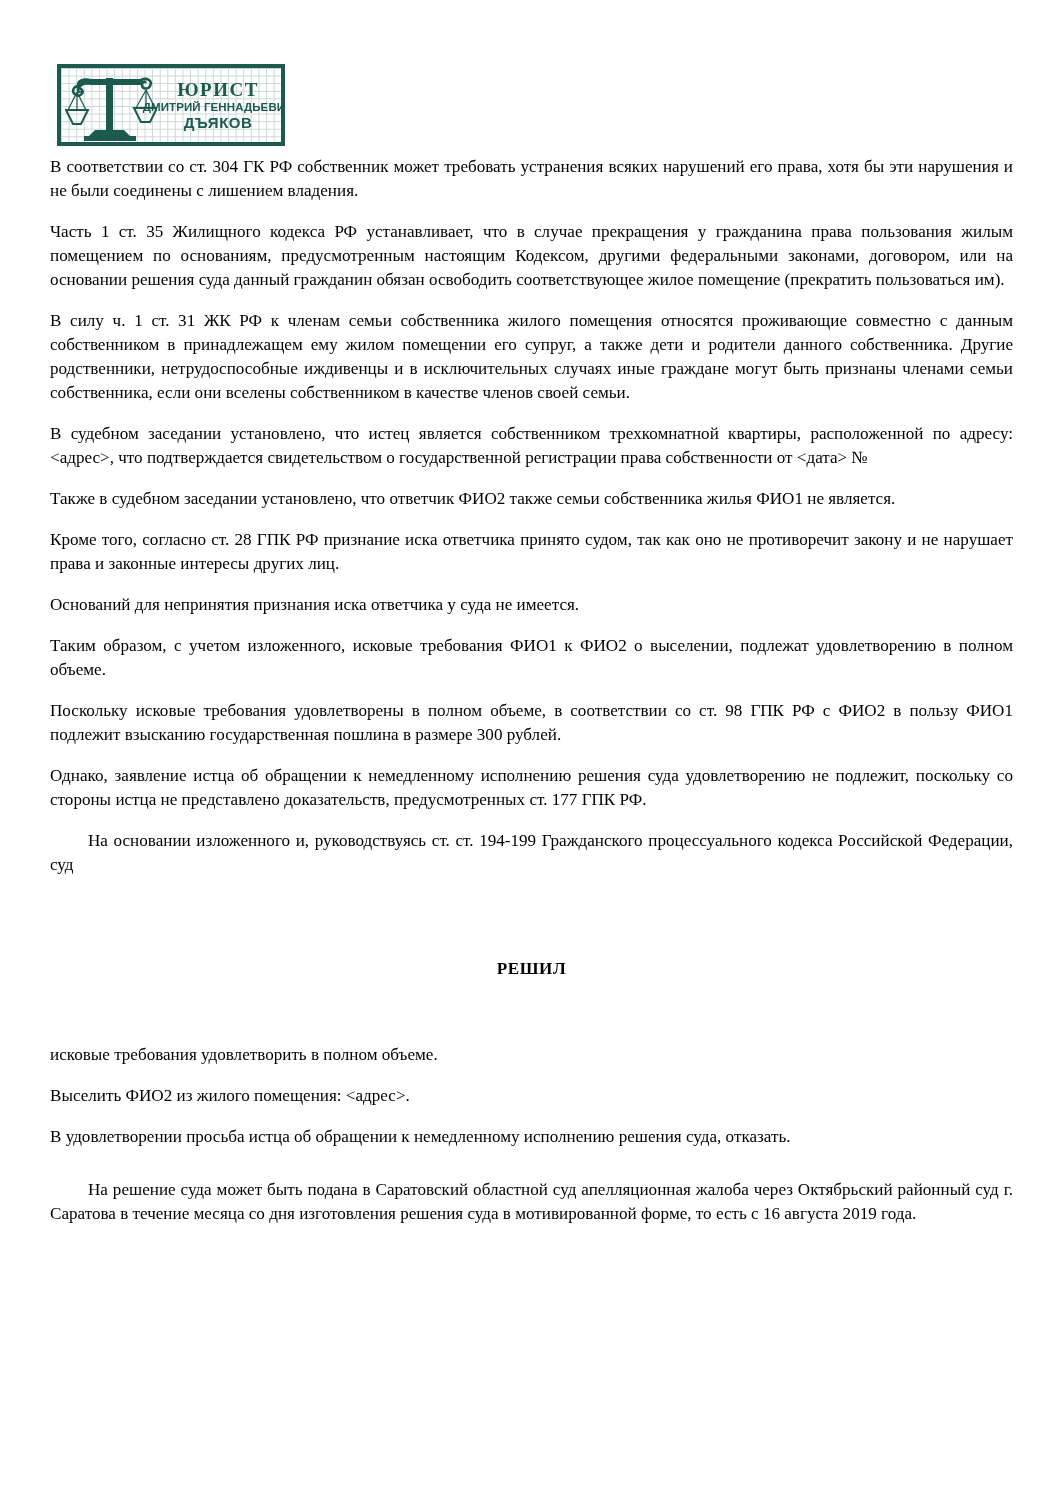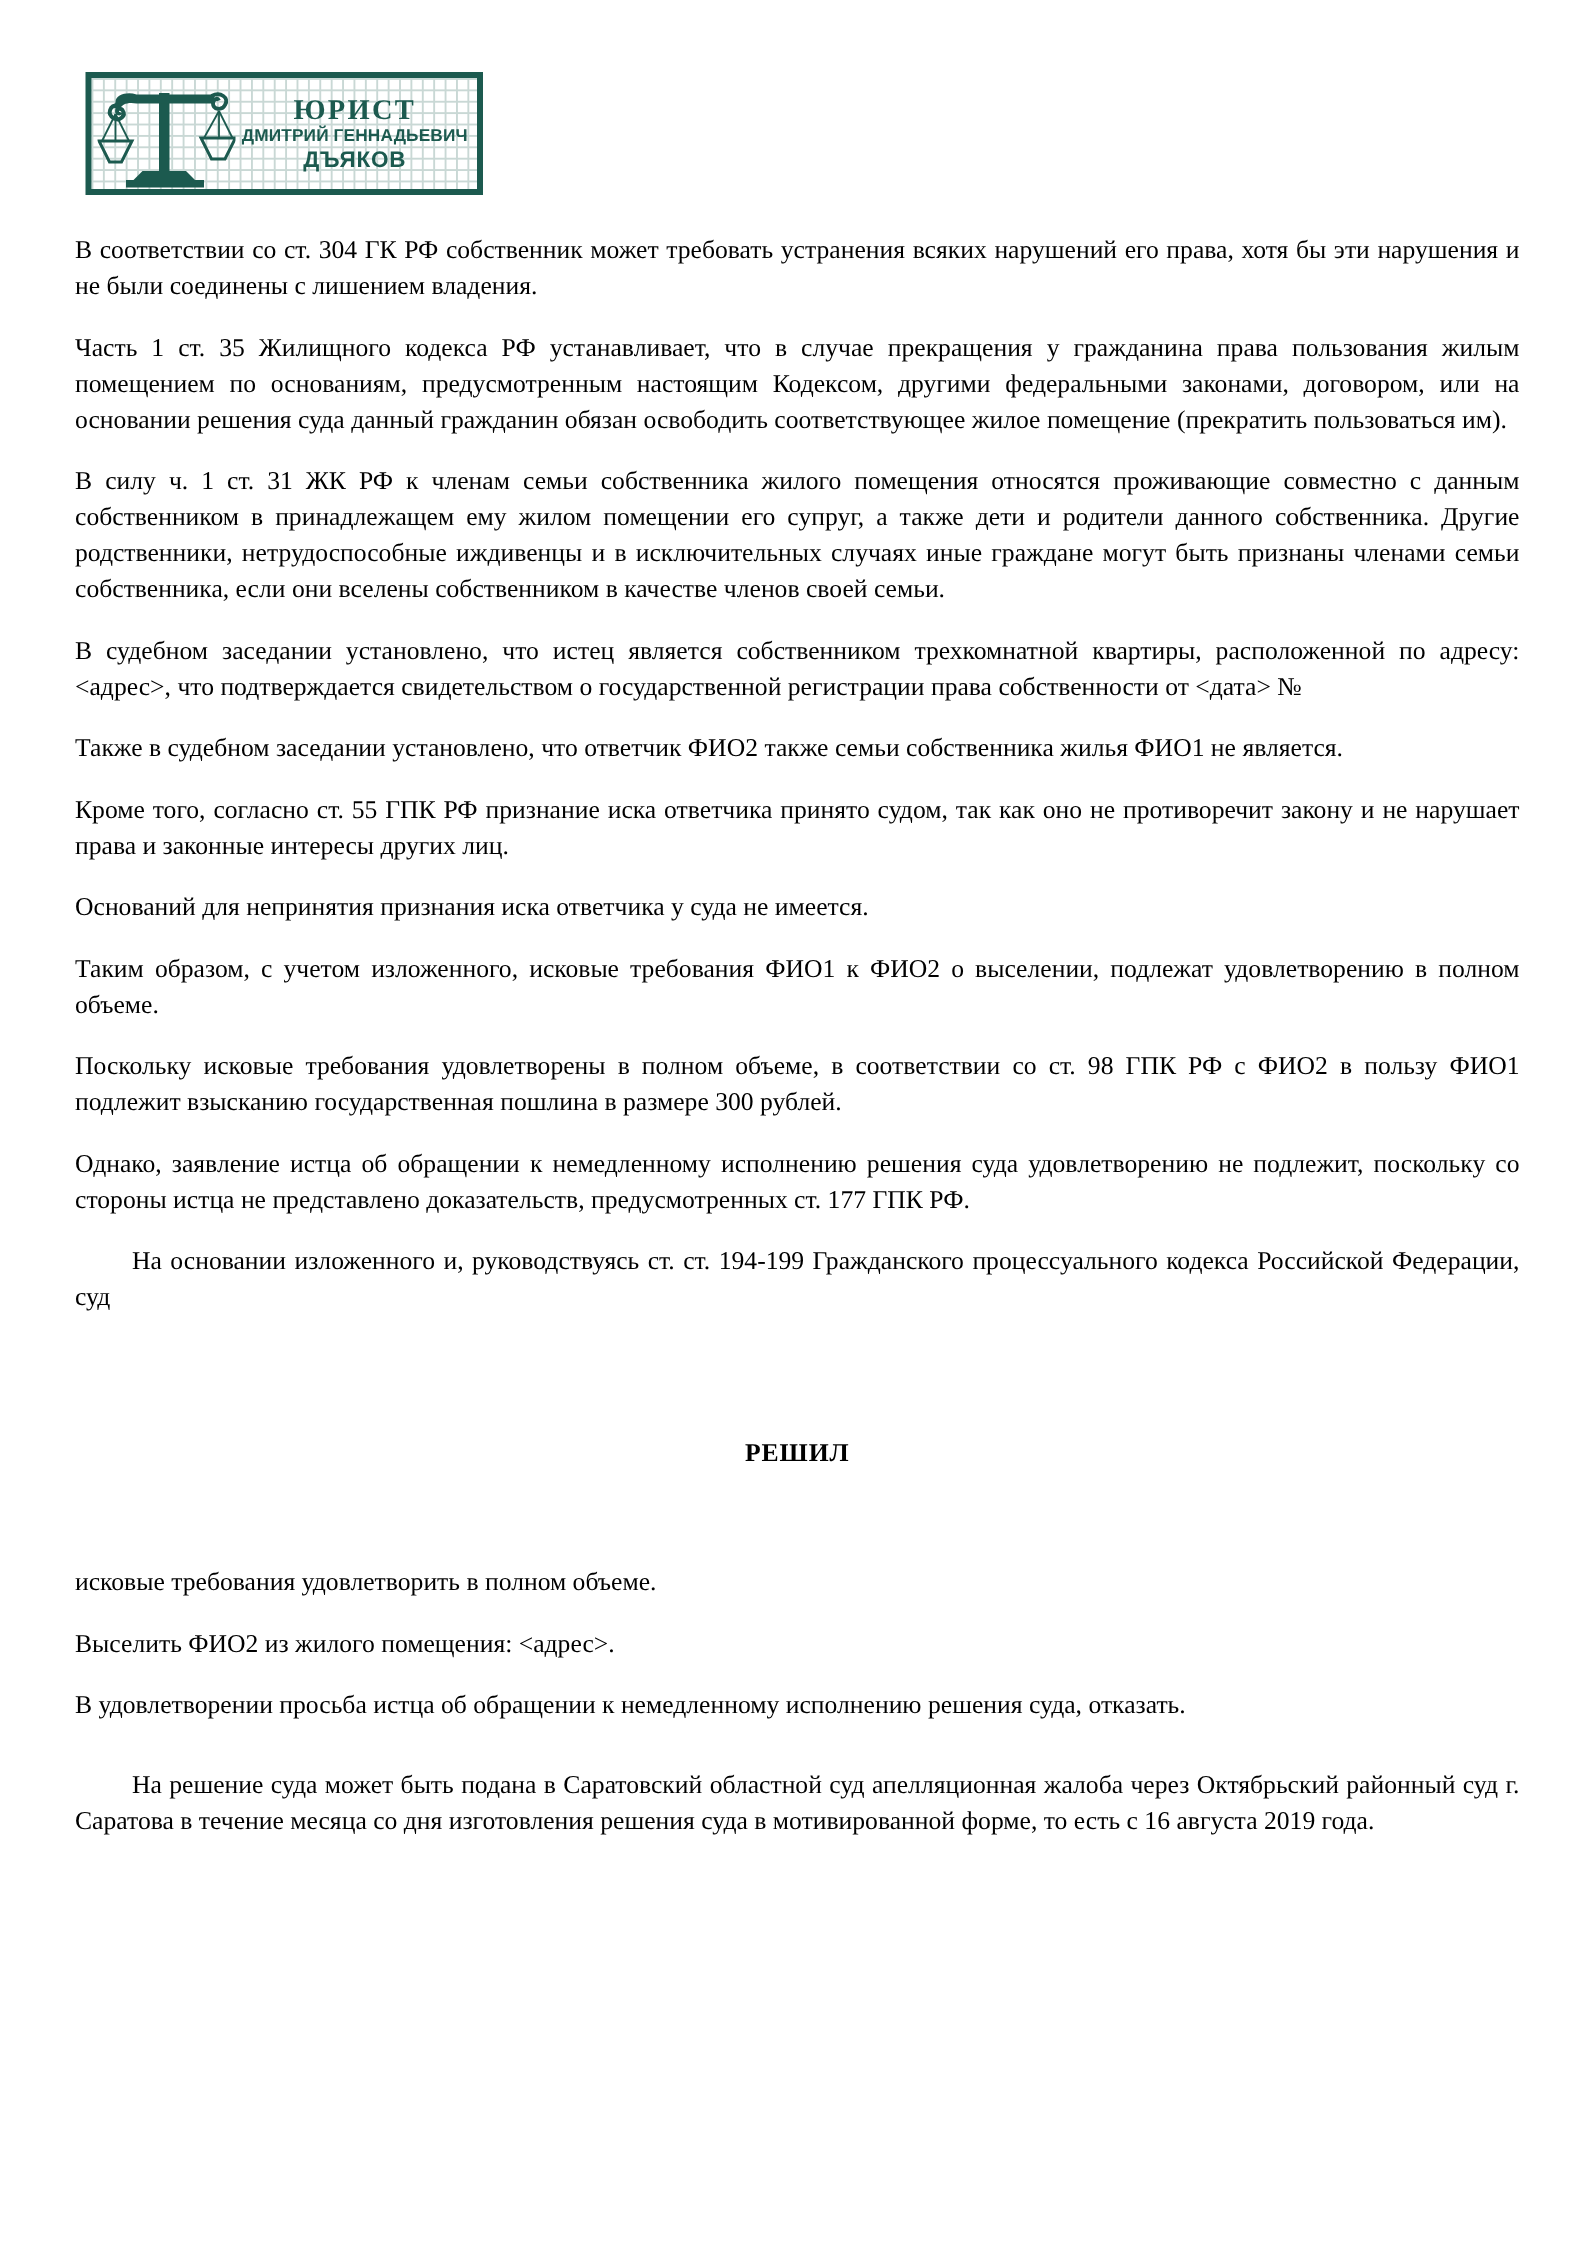--- a/index.html
+++ b/index.html
@@ -18,22 +18,22 @@
     height: 1500px;
     background: #ffffff;
     overflow: hidden;
     box-sizing: border-box;
   }
 
   
   .logo-wrap {
     position: absolute;
     left: 57px;
-    top: 48px;
-    width: 265px;
+    top: 64px;
+    width: 228px;
     height: 82px;
   }
   .logo-box {
     position: relative;
     width: 100%;
     height: 100%;
     box-sizing: border-box;
     border: 4px solid #1c5a4f;
     background-color: #ffffff;
     background-image:
@@ -161,21 +161,21 @@
     </div>
   </div>
 
   <div class="doc">
 
     <p class="para">В соответствии со ст. 304 ГК РФ собственник может требовать устранения всяких нарушений его права, хотя бы эти нарушения и не были соединены с лишением владения.</p>
     <p class="para">Часть 1 ст. 35 Жилищного кодекса РФ устанавливает, что в случае прекращения у гражданина права пользования жилым помещением по основаниям, предусмотренным настоящим Кодексом, другими федеральными законами, договором, или на основании решения суда данный гражданин обязан освободить соответствующее жилое помещение (прекратить пользоваться им).</p>
     <p class="para">В силу ч. 1 ст. 31 ЖК РФ к членам семьи собственника жилого помещения относятся проживающие совместно с данным собственником в принадлежащем ему жилом помещении его супруг, а также дети и родители данного собственника. Другие родственники, нетрудоспособные иждивенцы и в исключительных случаях иные граждане могут быть признаны членами семьи собственника, если они вселены собственником в качестве членов своей семьи.</p>
     <p class="para">В судебном заседании установлено, что истец является собственником трехкомнатной квартиры, расположенной по адресу: &lt;адрес&gt;, что подтверждается свидетельством о государственной регистрации права собственности от &lt;дата&gt; №</p>
     <p class="para">Также в судебном заседании установлено, что ответчик ФИО2 также семьи собственника жилья ФИО1 не является.</p>
-    <p class="para">Кроме того, согласно ст. 55 ГПК РФ признание иска ответчика принято судом, так как оно не противоречит закону и не нарушает права и законные интересы других лиц.</p>
+    <p class="para">Кроме того, согласно ст. 28 ГПК РФ признание иска ответчика принято судом, так как оно не противоречит закону и не нарушает права и законные интересы других лиц.</p>
     <p class="para">Оснований для непринятия признания иска ответчика у суда не имеется.</p>
     <p class="para">Таким образом, с учетом изложенного, исковые требования ФИО1 к ФИО2 о выселении, подлежат удовлетворению в полном объеме.</p>
     <p class="para">Поскольку исковые требования удовлетворены в полном объеме, в соответствии со ст. 98 ГПК РФ с ФИО2 в пользу ФИО1 подлежит взысканию государственная пошлина в размере 300 рублей.</p>
     <p class="para">Однако, заявление истца об обращении к немедленному исполнению решения суда удовлетворению не подлежит, поскольку со стороны истца не представлено доказательств, предусмотренных ст. 177 ГПК РФ.</p>
     <p class="para indent">На основании изложенного и, руководствуясь ст. ст. 194-199 Гражданского процессуального кодекса Российской Федерации, суд</p>
 
     <div class="spacer-before-heading"></div>
     <p class="resolution-heading">РЕШИЛ</p>
     <div class="spacer-after-heading"></div>
 

